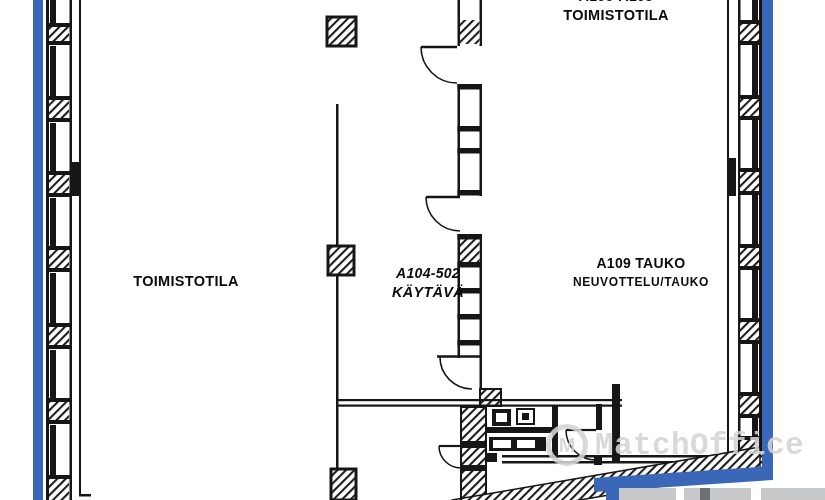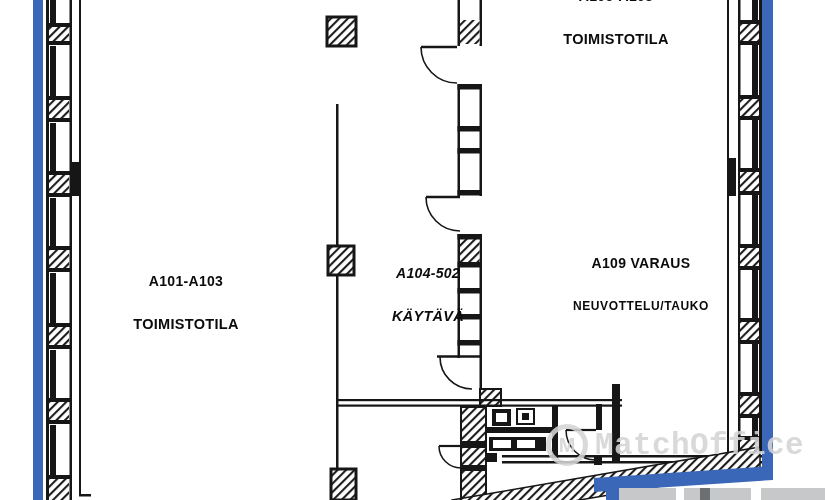--- a/index.html
+++ b/index.html
@@ -9,21 +9,21 @@
   }
   .plan-blur{filter:blur(0.45px);}
   svg{position:absolute;left:0;top:0;}
   .line{stroke:#161616;fill:none;}
   .room-label{
     position:absolute;transform:translateX(-50%);
     text-align:center;font-weight:700;font-size:14px;line-height:19px;
     letter-spacing:0.3px;color:#0b0b0b;white-space:nowrap;
     filter:blur(0.35px);
   }
-  .room-label .l2{font-size:14.5px;margin-top:24px;}
+  .room-label .l2{font-size:14.5px;}
   .room-label-wide .l2{font-size:12px;letter-spacing:0.6px;}
   .watermark{
     position:absolute;left:546px;top:424px;display:flex;align-items:center;gap:7px;
     color:#d4d4d4;opacity:0.88;pointer-events:none;
   }
   .wm-circle{
     width:42px;height:42px;border:5px solid #d4d4d4;border-radius:50%;
     box-sizing:border-box;display:flex;align-items:center;justify-content:center;
     font-weight:700;font-size:20px;filter:blur(0.3px);
   }
@@ -215,36 +215,35 @@
       <polygon points="594,478 773,466 773,480 594,492" fill="#3a67b7"></polygon>
       <rect x="606" y="489" width="15" height="11" fill="#3a67b7"></rect>
       <rect x="619" y="488" width="206" height="12" fill="#c6c8ca"></rect>
       <rect x="676" y="488" width="8" height="12" fill="#ffffff"></rect>
       <rect x="751" y="488" width="10" height="12" fill="#ffffff"></rect>
       <rect x="700" y="488" width="10" height="12" fill="#6d7072"></rect>
     </g>
   </svg>
 
   <div class="room-label" style="left:186px;top:272px;">
-    <div class="l1">A101-A103</div>
     <div class="l2">TOIMISTOTILA</div>
   </div>
 
   <div class="room-label" style="left:428px;top:264px;font-style:italic;">
     <div class="l1">A104-502</div>
     <div class="l2">KÄYTÄVÄ</div>
   </div>
 
   <div class="room-label" style="left:616px;top:-13px;">
     <div class="l1">A105-A108</div>
     <div class="l2">TOIMISTOTILA</div>
   </div>
 
   <div class="room-label room-label-wide" style="left:641px;top:254px;">
-    <div class="l1">A109 VARAUS</div>
+    <div class="l1">A109 TAUKO</div>
     <div class="l2">NEUVOTTELU/TAUKO</div>
   </div>
   </div>
 
   <div class="watermark">
     <span class="wm-circle">M</span>
     <span class="wm-text">MatchOffice</span>
   </div>
 </div>
 

